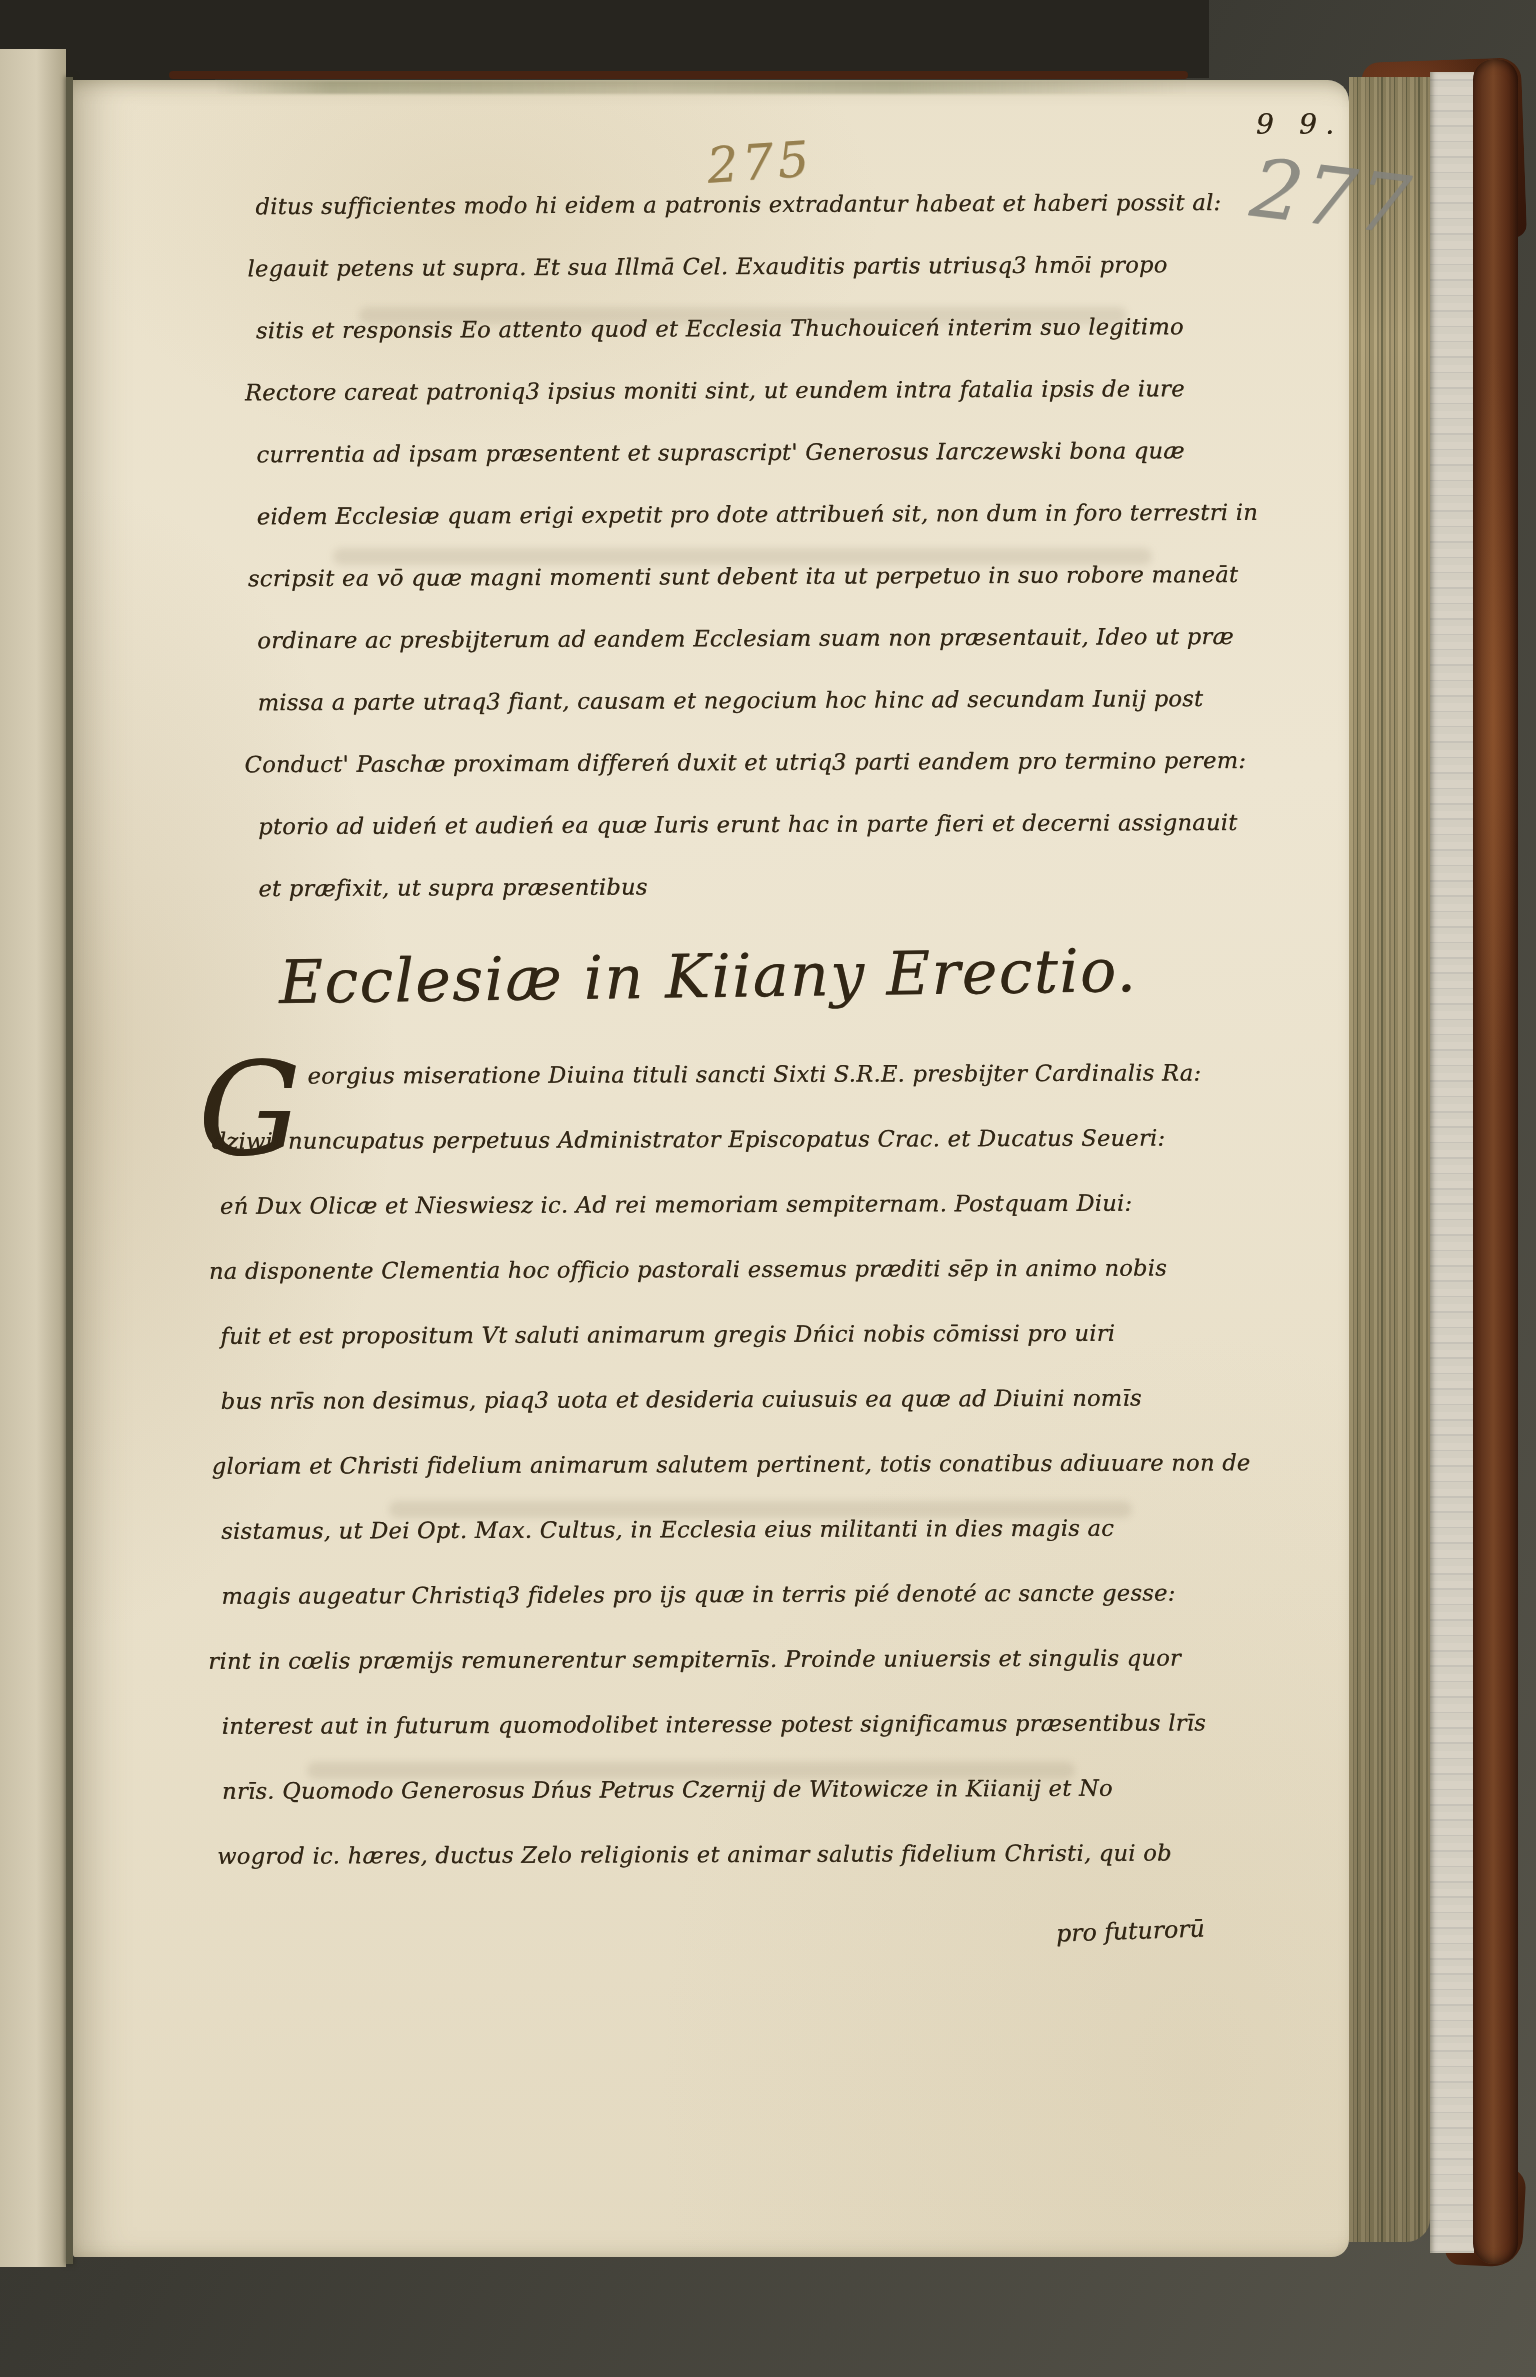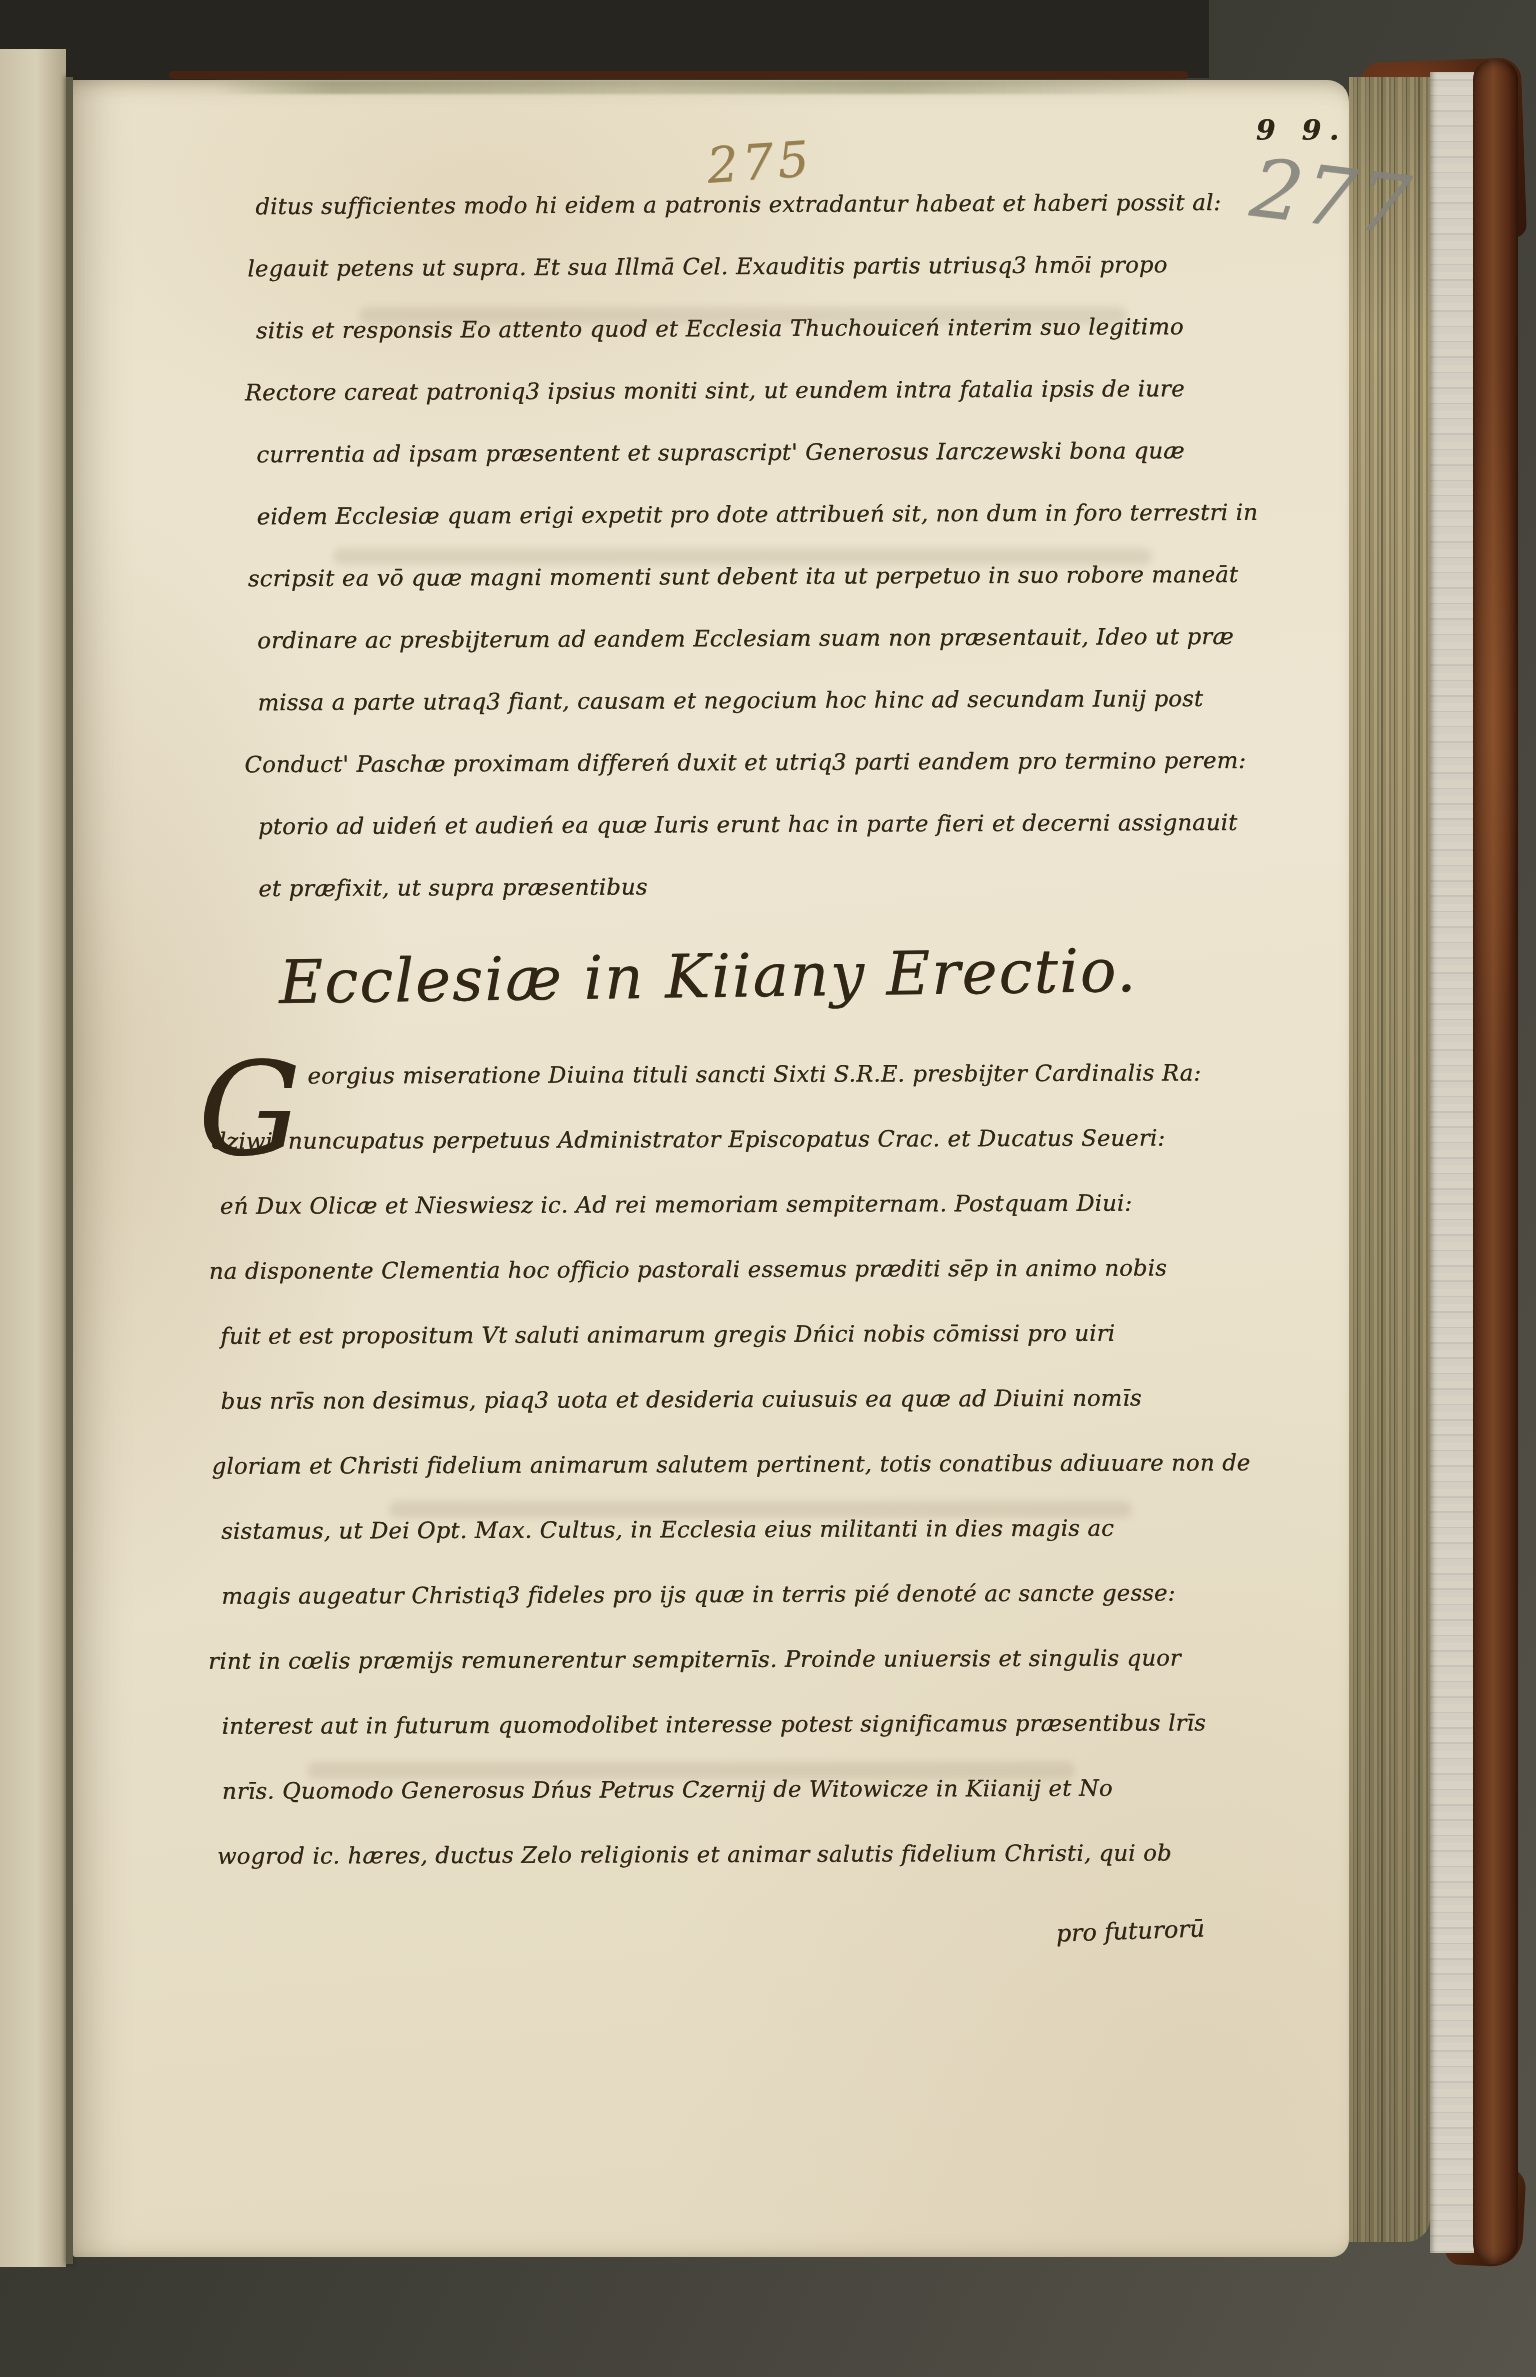--- a/index.html
+++ b/index.html
@@ -58,21 +58,21 @@
       radial-gradient(72px 61px at 62% 48%, rgba(15,8,5,.85), transparent 75%),
       radial-gradient(102px 82px at 30% 20%, rgba(120,62,32,.9), transparent 80%),
       linear-gradient(120deg,#5d311a,#47220f 60%,#32150a);}
   .leather-corner-bottom{left:1447px;top:2166px;width:77px;height:100px;z-index:2;
     border-radius:15.4px 20.5px 31px 15.4px;transform:rotate(3deg);
     background:linear-gradient(120deg,#6a3a1f,#401e0d 70%);}
   
   .ink{color:#312615;font-style:italic;text-shadow:0.3px 0.2px 0 rgba(49,38,21,.75);}
   .old-folio{left:707px;top:134px;font-size:49px;letter-spacing:4.1px;color:#97804f;
     font-style:italic;transform:rotate(-4deg);z-index:6;text-shadow:0.5px 0.5px 0 rgba(151,128,79,.5);}
-  .quire-mark{left:1256px;top:114px;font-size:28px;letter-spacing:8.2px;z-index:6;font-weight:bold;}
+  .quire-mark{left:1256px;top:108px;font-size:28px;letter-spacing:8.2px;z-index:6;}
   .pencil-folio{left:1251px;top:150px;font-size:81px;color:#85847d;font-style:italic;
     letter-spacing:2px;transform:rotate(7deg);z-index:6;opacity:.9;
     text-shadow:0.5px 0.5px 0.5px rgba(120,120,115,.5);}
   .para{z-index:6;white-space:nowrap;}
   .para div{height:62px;font-size:22.5px;letter-spacing:0.3px;}
   .p1{left:257px;top:191px;transform:rotate(-.25deg);}
   .p2{left:221px;top:1061px;transform:rotate(-.2deg);}
   .p2 div{height:65px;}
   .p2 div:first-child{padding-left:88px;}
   .para div:nth-child(2){margin-left:-8.2px;}

